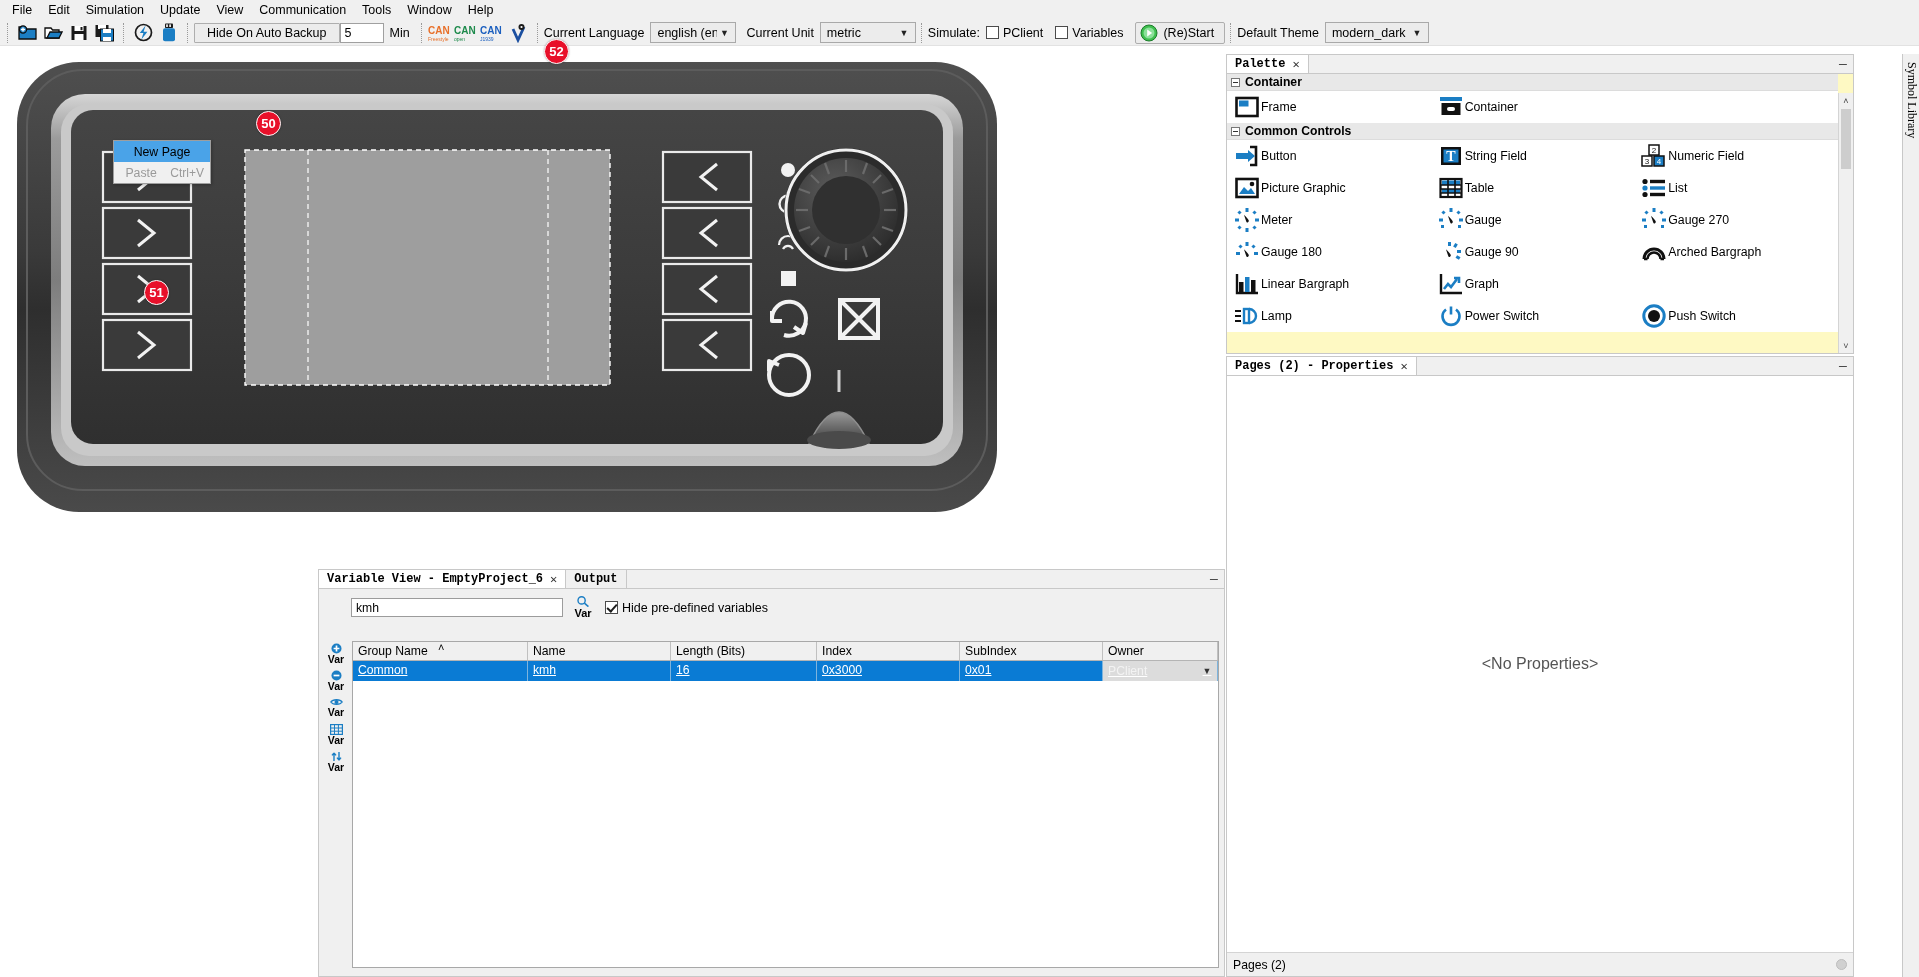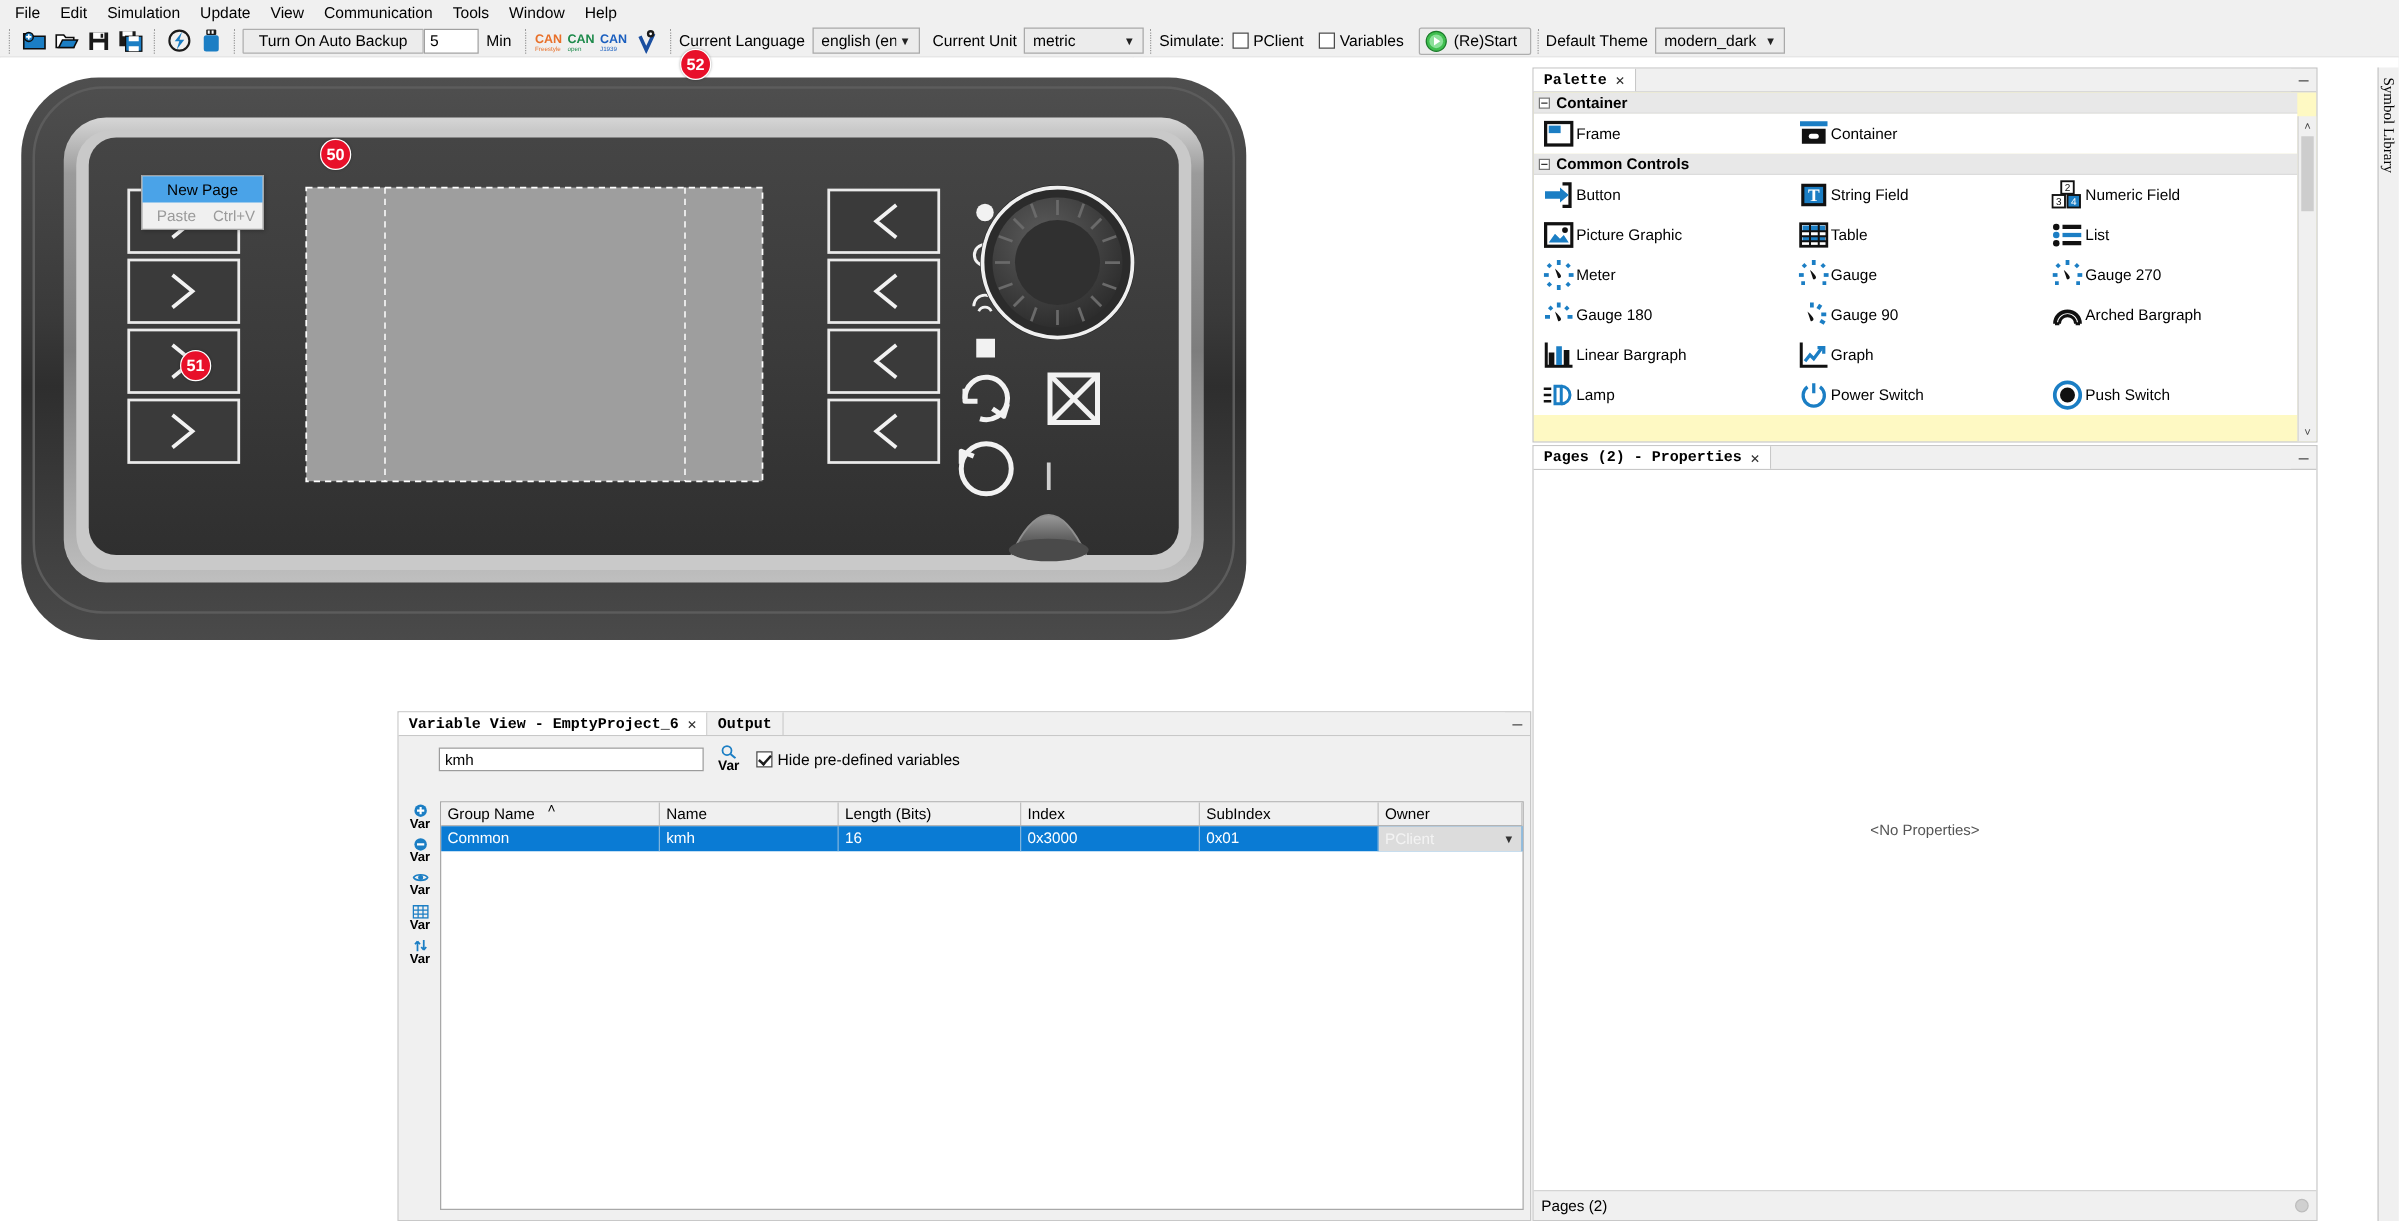--- a/index.html
+++ b/index.html
@@ -156,21 +156,21 @@
   .vv-input { width: 212px; height: 19px; border: 1px solid #9c9c9c; background: #fff;
               padding: 0 4px; font-size: 12.2px; line-height: 17px; }
   .vv-varicon { width: 28px; display: flex; flex-direction: column; align-items: center;
                 justify-content: center; margin-left: 6px; }
   .vv-varicon b { font-size: 11px; font-weight: bold; }
   .vv-table { position: absolute; left: 33px; right: 5px; top: 52px; bottom: 8px;
               border: 1px solid #a8a8a8; background: #fff; }
   .vv-head { display: flex; height: 19px; background: #f0f0f0; border-bottom: 1px solid #b4b4b4; }
   .vv-head div { border-right: 1px solid #c0c0c0; padding: 0 5px; line-height: 18px;
                  font-size: 12.2px; position: relative; cursor: default; }
-  .vv-row { display: flex; height: 20px; background: #0a7bd4; color: #fff; }
+  .vv-row { display: flex; height: 20px; background: #0a7bd4; color: #fff; text-decoration: underline; }
   .vv-row div { border-right: 1px solid #7eb4dd; padding: 0 5px; line-height: 19px; font-size: 12.2px; }
   .vv-sidebtns { position: absolute; left: 4px; top: 52px; width: 26px; }
   .vv-sb { height: 24px; display: flex; flex-direction: column; align-items: center;
            justify-content: center; margin-bottom: 3px; cursor: default; }
   .vv-sb b { font-size: 10.5px; font-weight: bold; line-height: 10px; }
 
   
   #palette { left: 1226px; top: 54px; width: 628px; height: 300px; }
   .pal-scroll { position: absolute; top: 19px; left: 0; right: 0; bottom: 0; background: #fef9c3; }
   .pal-group { background: #e8e8e8; height: 17px; display: flex; align-items: center;
@@ -186,21 +186,21 @@
                    background: #f0f0f0; border-left: 1px solid #d4d4d4; }
   .pal-scrollbar .arr { height: 15px; display: flex; align-items: center; justify-content: center;
                         font-size: 9px; color: #444; cursor: default; }
   .pal-scrollbar .thumb { position: absolute; top: 16px; left: 2px; right: 2px; height: 60px;
                           background: #cdcdcd; }
 
   
   #props { left: 1226px; top: 356px; width: 628px; height: 621px; text-align: center; }
   .props-body { position: absolute; top: 19px; left: 0; right: 0; bottom: 24px; background: #fff;
                 display: flex; align-items: center; justify-content: center;
-                color: #555; font-size: 12px; }
+                color: #555; font-size: 16px; }
   .props-status { position: absolute; left: 0; right: 0; bottom: 0; height: 24px;
                   background: #f0f0f0; border-top: 1px solid #d4d4d4; display: flex;
                   align-items: center; padding: 0 6px; font-size: 12.2px; }
   .props-status .dot { margin-left: auto; width: 11px; height: 11px; border-radius: 50%;
                        background: #d0d0d0; border: 1px solid #bdbdbd; }
 
   
   #symlib { position: absolute; right: 0; top: 54px; width: 17px; height: 923px;
             background: #f0f0f0; border-left: 1px solid #c8c8c8; }
   #symlib .vtxt { position: absolute; top: 8px; left: 50%; transform: translateX(-50%) ;
@@ -270,21 +270,21 @@
     </div>
     <div class="tb-btn">
       <svg width="14" height="19" viewBox="0 0 14 19">
           <rect x="3" y="0.5" width="8" height="4.5" rx="0.8" fill="#1b1b1b"></rect>
           <rect x="4.2" y="1.4" width="1.6" height="2.6" fill="#fff"></rect>
           <rect x="7.3" y="1.4" width="1.6" height="2.6" fill="#fff"></rect>
           <rect x="1" y="5.2" width="12" height="13" rx="2" fill="#1b7ec4"></rect>
         </svg>
     </div>
     <div class="tb-sep"></div>
-    <div class="autobackup">Turn On Auto Backup</div>
+    <div class="autobackup">Hide On Auto Backup</div>
     <input class="numbox" value="5" style="">
     <div class="unitlbl">Min</div>
     <div class="tb-sep"></div>
     <div class="tb-btn" style="width:26px">
       <svg width="25" height="20" viewBox="0 0 25 20">
           <text x="0" y="11" font-size="10" font-weight="bold" fill="#e8702a" font-family="Liberation Sans, sans-serif">CAN</text>
           <text x="0" y="18" font-size="5" fill="#e8702a" font-family="Liberation Sans, sans-serif">Freestyle</text>
         </svg>
     </div>
     <div class="tb-btn" style="width:26px">

